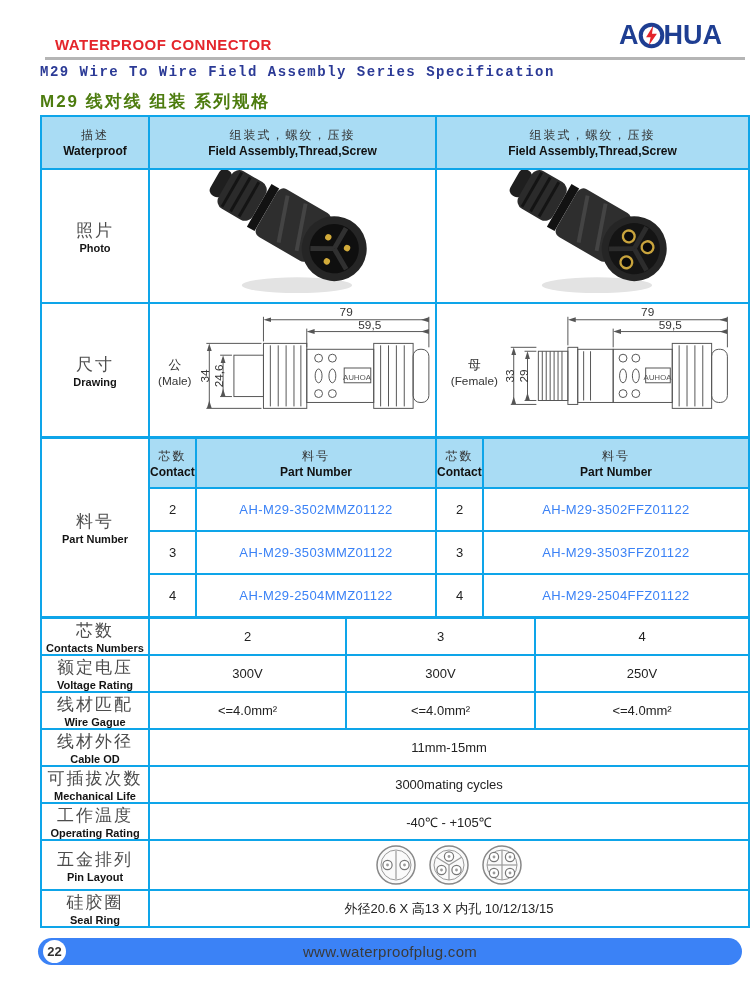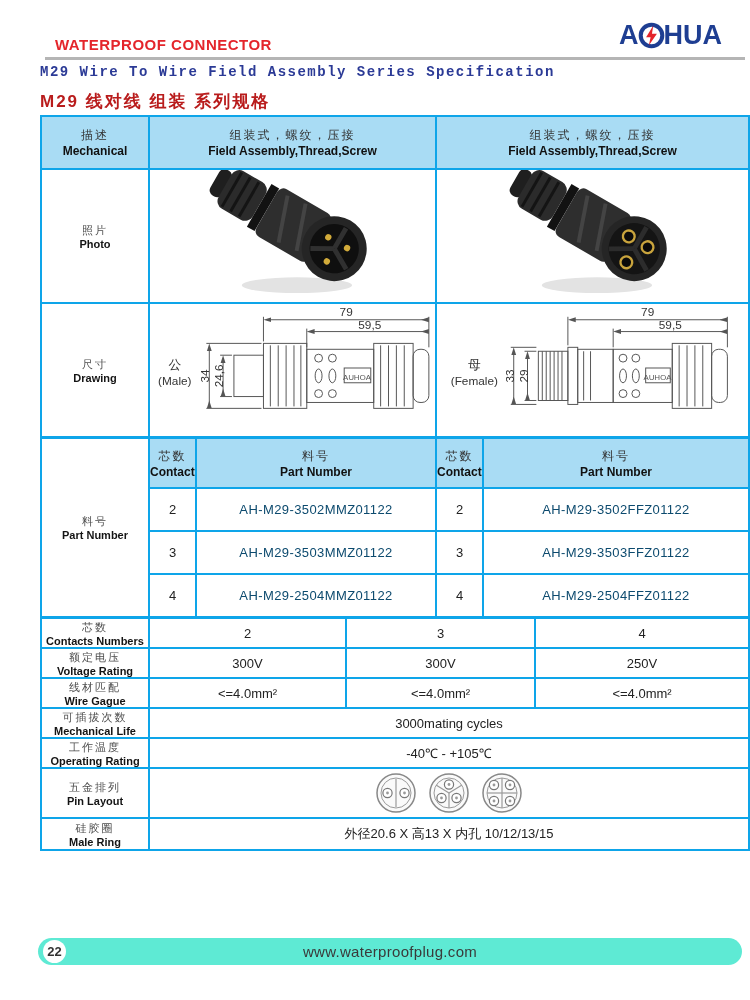--- a/index.html
+++ b/index.html
@@ -4,39 +4,39 @@
 <style>
   * { box-sizing: border-box; margin: 0; padding: 0; }
   html,body { width:750px; height:1000px; background:#ffffff; font-family:"Liberation Sans",sans-serif; position:relative; overflow:hidden; }
 
   
   .tagline { position:absolute; left:55px; top:36px; font-size:15px; font-weight:bold; color:#e4252b; letter-spacing:.5px;text-align:right; }
   .logo { position:absolute; right:28px; top:20px; display:flex; align-items:center; font-weight:bold; font-size:27px; color:#1e3e92; letter-spacing:0; }
   .logo svg { margin:0 -1px; }
   .divider { position:absolute; left:45px; width:700px; top:57px; height:3px; background:#b5b5b5; }
   .title-en { position:absolute; left:40px; top:64px; font-family:"Liberation Mono","DejaVu Sans Mono",monospace; font-weight:bold; font-size:14px; color:#2b3a96; letter-spacing:1.5px; white-space:nowrap; }
-  .title-zh { position:absolute; left:40px; top:90px; font-size:17px; color:#b91c1c; letter-spacing:2px; font-weight:bold; }
+  .title-zh { position:absolute; left:40px; top:90px; font-size:17px; color:#4d7c0f; letter-spacing:2px; font-weight:bold; }
 
   
   .sheet { position:absolute; left:40px; top:115px; width:708px; }
   table { border-collapse:collapse; table-layout:fixed; width:708px; }
   table + table { margin-top:-1px; }
   td { border:2px solid #0ea5e9; text-align:center; vertical-align:middle; padding:0; overflow:hidden; background:#fff; }
   td.blue { background:#a9dcf4; }
-  .lz { font-size:11px; color:#4d4d4d; letter-spacing:2px; }
+  .lz { font-size:17px; color:#4d4d4d; letter-spacing:2px; }
   .le { font-size:11px; font-weight:bold; color:#141414; letter-spacing:0; }
   td.blue .lz { font-size:12px; color:#333; }
   td.blue .le { font-size:12px; color:#111; }
-  .pn { font-size:13px; color:#0c4a6e; letter-spacing:.4px; }
+  .pn { font-size:13px; color:#3b82f6; letter-spacing:.4px; }
   .val { font-size:13px; color:#222; }
   .h53{height:53px} .h130{height:130px} .h50{height:50px} .h43{height:43px} .h30{height:30px} .h32{height:32px} .h50b{height:50px}
   .pins { display:flex; justify-content:center; gap:9px; align-items:center; }
 
   
-  .footer { position:absolute; left:38px; top:938px; width:704px; height:27px; background:#5eead4; border-radius:14px; }
+  .footer { position:absolute; left:38px; top:938px; width:704px; height:27px; background:#3b82f6; border-radius:14px; }
   .page-badge { position:absolute; left:5px; top:2px; width:23px; height:23px; background:#fff; border-radius:50%; text-align:center; line-height:23px; font-size:13px; font-weight:bold; color:#333; }
   .footer-url { text-align:center; line-height:27px; font-size:15px; color:#3a3a3a; letter-spacing:.3px; }
 
   svg text { font-family:"Liberation Sans",sans-serif; }
 </style>
 </head>
 <body>
 
 <div class="tagline">WATERPROOF CONNECTOR</div>
 
@@ -58,21 +58,21 @@
   <table>
     <colgroup>
         <col style="width:108px">
         <col style="width:287px">
         <col style="width:313px">
       </colgroup>
     <tbody>
         <tr class="h53">
       <td class="blue">
         <div class="lz">描述</div>
-        <div class="le">Mechanical</div>
+        <div class="le">Waterproof</div>
       </td>
       <td class="blue">
         <div class="lz">组装式，螺纹，压接</div>
         <div class="le">Field Assembly,Thread,Screw</div>
       </td>
       <td class="blue">
         <div class="lz">组装式，螺纹，压接</div>
         <div class="le">Field Assembly,Thread,Screw</div>
       </td>
     </tr>
@@ -332,20 +332,27 @@
       <td class="val">250V</td>
     </tr>
     <tr class="h30">
       <td>
         <div class="lz">线材匹配</div>
         <div class="le">Wire Gague</div>
       </td>
       <td class="val">&lt;=4.0mm²</td>
       <td class="val">&lt;=4.0mm²</td>
       <td class="val">&lt;=4.0mm²</td>
+    </tr>
+    <tr class="h30">
+      <td>
+        <div class="lz">线材外径</div>
+        <div class="le">Cable OD</div>
+      </td>
+      <td class="val" colspan="3">11mm-15mm</td>
     </tr>
     <tr class="h30">
       <td>
         <div class="lz">可插拔次数</div>
         <div class="le">Mechanical Life</div>
       </td>
       <td class="val" colspan="3">3000mating cycles</td>
     </tr>
     <tr class="h30">
       <td>
@@ -396,21 +403,21 @@
                 <circle cx="30" cy="14" r="1.4" fill="#999"></circle>
             <circle cx="14" cy="30" r="1.4" fill="#999"></circle>
                 <circle cx="30" cy="30" r="1.4" fill="#999"></circle>
           </svg>
         </div>
       </td>
     </tr>
     <tr class="h32">
       <td>
         <div class="lz">硅胶圈</div>
-        <div class="le">Male Ring</div>
+        <div class="le">Seal Ring</div>
       </td>
       <td class="val" colspan="3">外径20.6 X 高13 X 内孔 10/12/13/15</td>
     </tr>
   </tbody>
     </table>
 </div>
 
 <div class="footer">
   <div class="page-badge">22</div>
   <div class="footer-url">www.waterproofplug.com</div>

